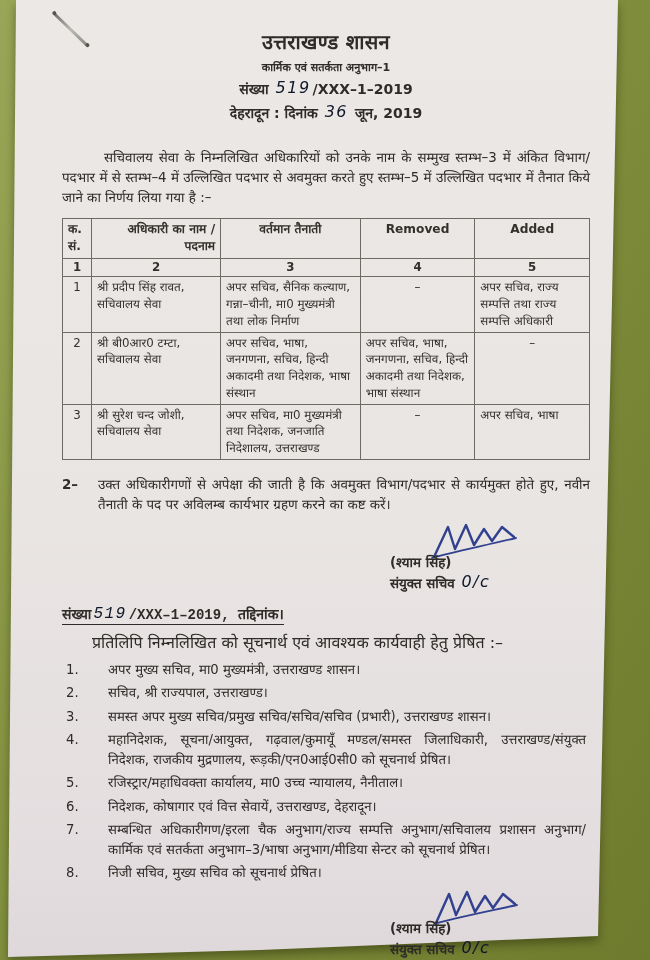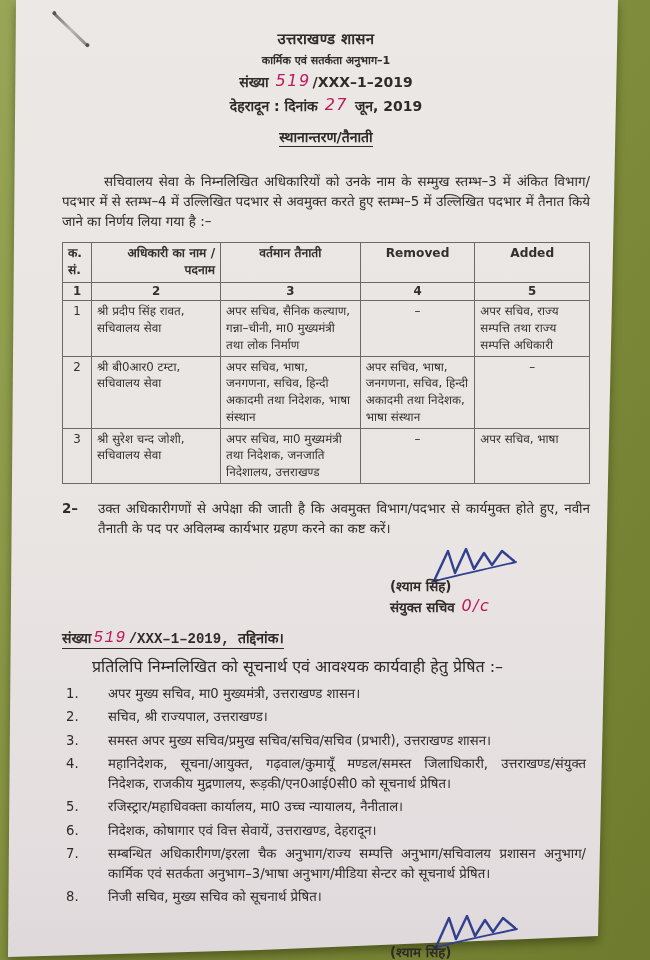--- a/index.html
+++ b/index.html
@@ -20,25 +20,25 @@
     transform:rotate(44deg);transform-origin:left center;border-radius:2px;
   }
   .staple::before,.staple::after{
     content:"";position:absolute;width:4px;height:4px;border-radius:50%;background:#55554f;top:-1px;
   }
   .staple::before{left:-2px;} .staple::after{right:-2px;}
   .content{
     position:absolute;left:62px;right:60px;top:28px;color:#2e2b28;
   }
   .center{text-align:center;}
-  .hd1{font-size:15px;font-weight:700;letter-spacing:.3px;}
+  .hd1{font-size:20px;font-weight:700;letter-spacing:.3px;}
   .hd2{font-size:11px;font-weight:700;margin-top:4px;}
   .hdline{font-size:14px;font-weight:700;margin-top:5px;}
   .hw{
-    font-style:italic;color:#be185d;font-size:16px;letter-spacing:1.5px;
+    font-style:italic;color:#0f172a;font-size:16px;letter-spacing:1.5px;
     position:relative;top:-1px;padding:0 2px;font-weight:400;
   }
   .subject{margin-top:12px;}
   .subject span{border-bottom:1.4px solid #2e2b28;padding-bottom:1px;font-weight:700;font-size:14px;}
   .para{
     margin-top:26px;font-size:13.4px;line-height:20px;text-align:justify;
   }
   .para.indent{text-indent:42px;}
   table{
     width:100%;border-collapse:collapse;margin-top:10px;font-size:11.8px;line-height:1.42;
@@ -77,27 +77,24 @@
   <div class="center hd1">उत्तराखण्ड शासन</div>
   <div class="center hd2">कार्मिक एवं सतर्कता अनुभाग–1</div>
 
   <div class="center hdline">
     <span>संख्या</span>
     <span class="hw">519</span><span>/XXX–1–2019</span>
   </div>
 
   <div class="center hdline">
     <span>देहरादून : दिनांक</span>
-    <span class="hw">27</span>
+    <span class="hw">36</span>
     <span>जून, 2019</span>
   </div>
 
-  <div class="center subject">
-    <span>स्थानान्तरण/तैनाती</span>
-  </div>
 
   <div class="para indent">सचिवालय सेवा के निम्नलिखित अधिकारियों को उनके नाम के सम्मुख स्तम्भ–3 में अंकित विभाग/पदभार में से स्तम्भ–4 में उल्लिखित पदभार से अवमुक्त करते हुए स्तम्भ–5 में उल्लिखित पदभार में तैनात किये जाने का निर्णय लिया गया है :–</div>
 
   <table>
     <colgroup>
       <col style="width:5.5%">
         <col style="width:24.5%">
         <col style="width:26.5%">
       <col style="width:21.75%">
         <col style="width:21.75%">

